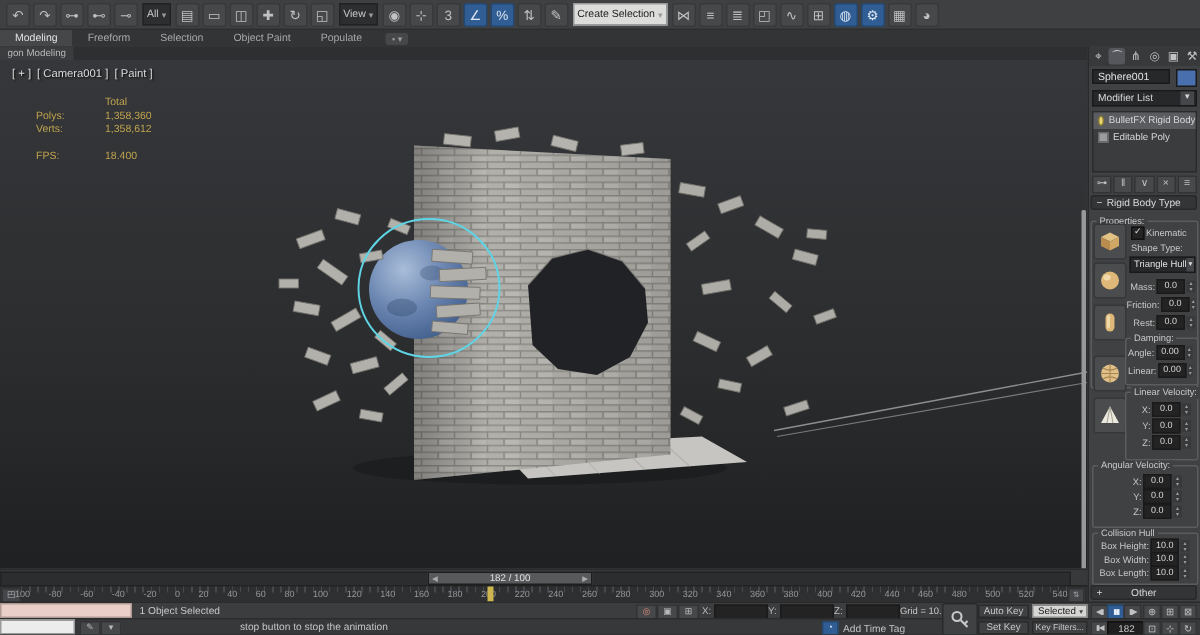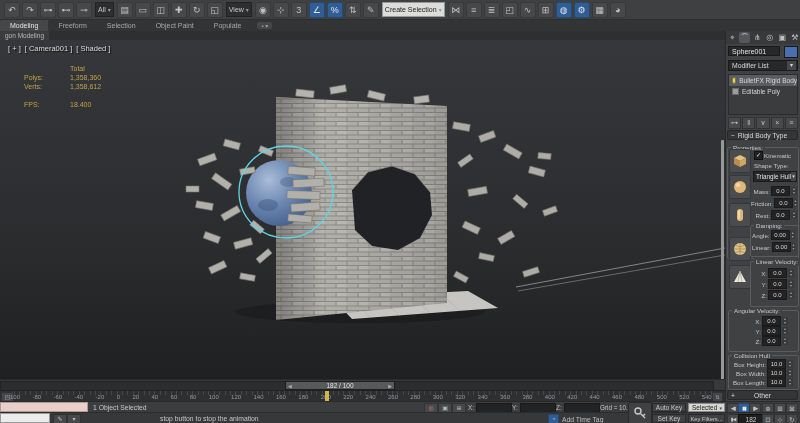--- a/index.html
+++ b/index.html
@@ -279,21 +279,21 @@
         <rect x="523" y="229" width="16" height="6" transform="rotate(-18 531 232)"></rect>
         <rect x="454" y="234" width="14" height="6" transform="rotate(28 461 237)"></rect>
         <rect x="538" y="113" width="13" height="6" transform="rotate(5 544 116)"></rect>
       </g>
 
       <ellipse cx="286" cy="152" rx="47" ry="46" fill="none" stroke="#5fd4e4" stroke-width="1.3"></ellipse>
     </svg>
     <div class="vp-label">
       <span>[ + ]</span>
       <span>[ Camera001 ]</span>
-      <span>[ Shaded ]</span>
+      <span>[ Paint ]</span>
     </div>
     <div class="stats">
       <div class="r">
           <span class="k"></span>
           <span>Total</span>
         </div>
       <div class="r">
           <span class="k">Polys:</span>
           <span>1,358,360</span>
         </div>

